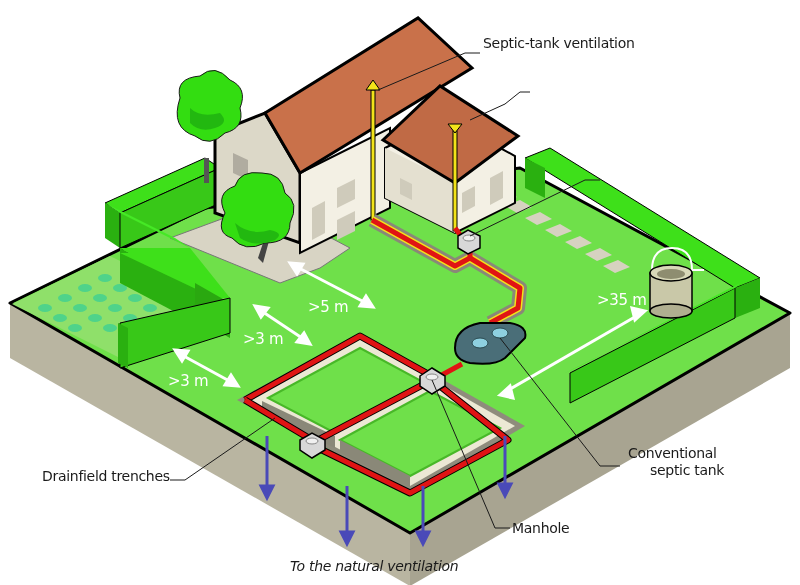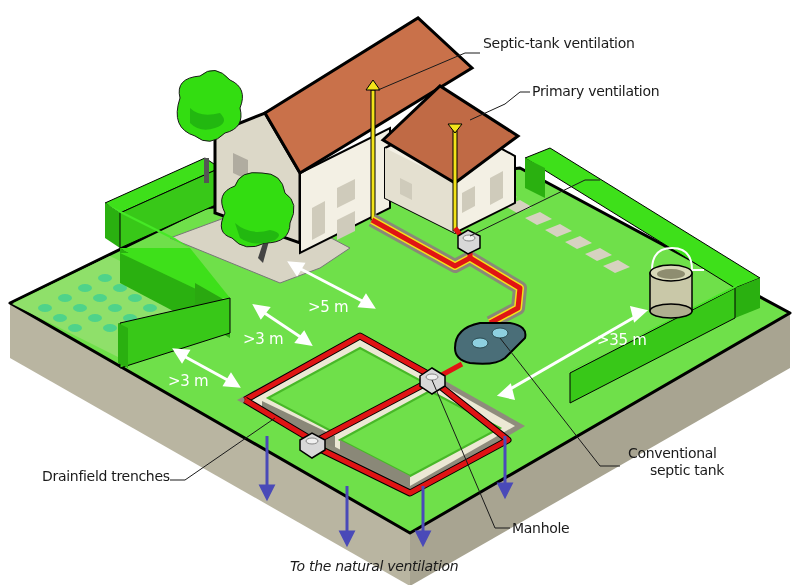--- a/index.html
+++ b/index.html
@@ -209,24 +209,23 @@
     <polyline points="470,112 505,96 520,84 530,84"></polyline>
     <polyline points="470,228 585,172 600,172"></polyline>
     <polyline points="500,330 600,458 620,458"></polyline>
     <polyline points="432,372 495,520 510,520"></polyline>
     <polyline points="275,410 185,472 170,472"></polyline>
   </g>
 </svg>
 
   
   <div class="lbl" style="left:483px;top:27px;">Septic-tank ventilation</div>
-  <div class="lbl" style="left:532px;top:75px;">Primary ventilation</div>
   <div class="lbl" style="left:628px;top:437px;">Conventional</div>
   <div class="lbl" style="left:638px;top:454px;margin-left:12px;">septic tank</div>
   <div class="lbl" style="left:42px;top:460px;">Drainfield trenches</div>
   <div class="lbl" style="left:512px;top:512px;">Manhole</div>
   <div class="lbl italic" style="left:290px;top:550px;">To the natural ventilation</div>
 
   <div class="dist" style="left:308px;top:290px;">&gt;5 m</div>
   <div class="dist" style="left:243px;top:322px;">&gt;3 m</div>
   <div class="dist" style="left:168px;top:364px;">&gt;3 m</div>
-  <div class="dist" style="left:597px;top:283px;margin-top:40px;">&gt;35 m</div>
+  <div class="dist" style="left:597px;top:283px;">&gt;35 m</div>
 </div>
 
 </body></html>

